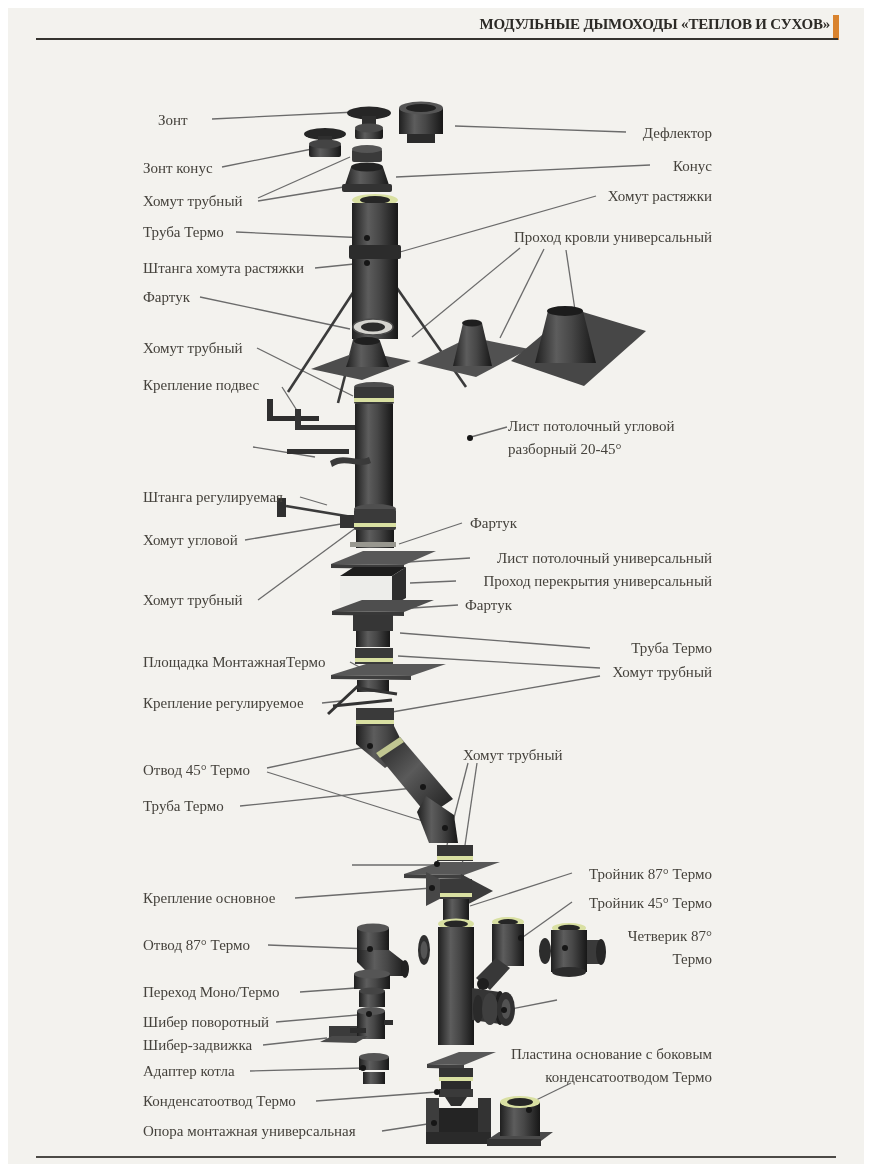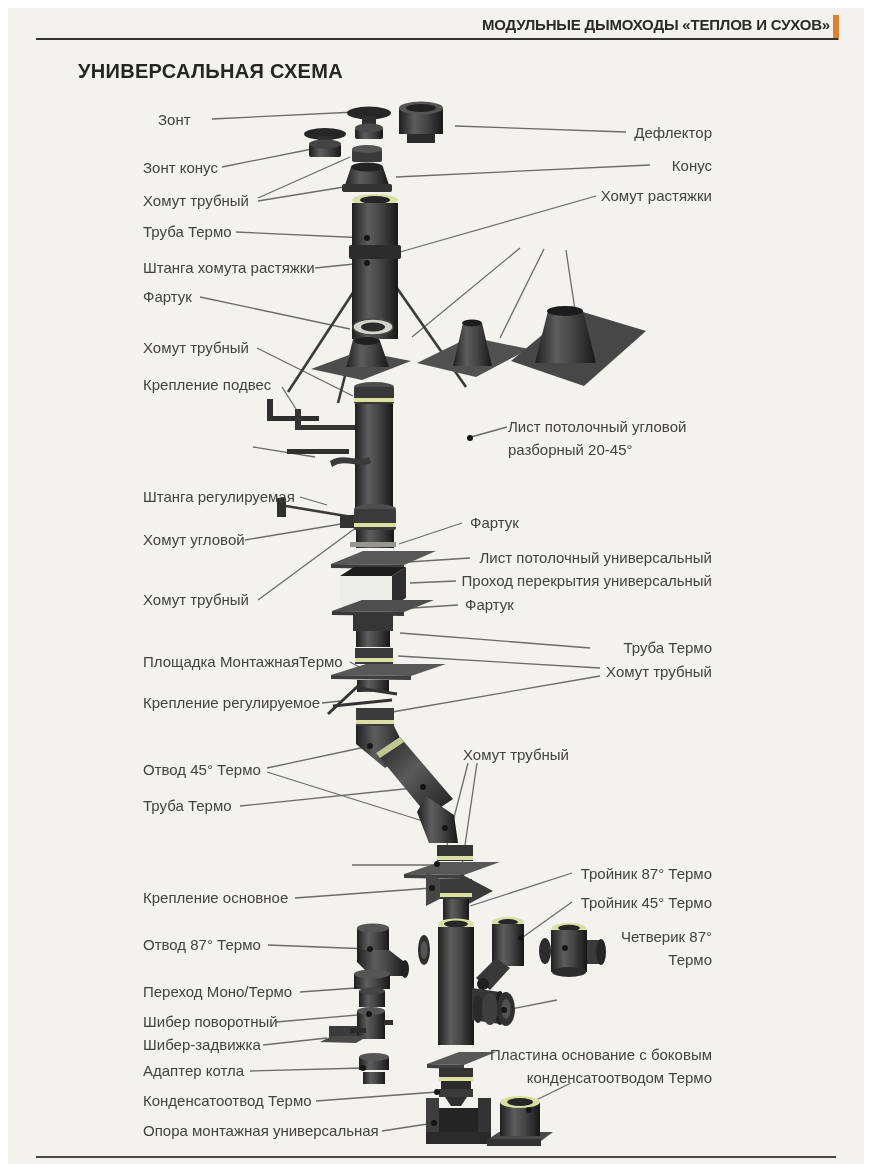--- a/index.html
+++ b/index.html
@@ -1,17 +1,17 @@
 <!DOCTYPE html>
 <html><head>
 <meta charset="utf-8">
 <style>
   html,body{margin:0;padding:0;background:#ffffff;}
   .stage{position:relative;width:872px;height:1164px;background:#ffffff;overflow:hidden;
-         font-family:Liberation Sans, sans-serif;}
+         font-family:Liberation Serif, serif;}
   .paper{position:absolute;left:8px;top:8px;width:856px;height:1156px;background:#f3f2ee;}
   .hdr{position:absolute;top:16px;right:42px;font-size:15px;font-weight:700;color:#2c2a26;
        letter-spacing:-0.2px;}
   .hdr-bar{position:absolute;top:15px;left:833px;width:6px;height:25px;background:#d9832e;}
   .hdr-rule{position:absolute;top:38px;left:36px;width:802px;height:2px;background:#35332f;}
   .title{position:absolute;top:60px;left:78px;font-size:20px;font-weight:700;color:#262522;
          letter-spacing:.3px;}
   .foot-rule{position:absolute;top:1156px;left:36px;width:800px;height:2px;background:#4c4a46;}
   .lbl{position:absolute;font-size:15px;line-height:20px;color:#45423c;white-space:pre-line;}
   .lbl.r{text-align:right;}
@@ -22,21 +22,20 @@
   .brk{stroke:#333;stroke-width:3;fill:none;}
 </style>
 </head>
 <body>
 
 <div class="stage">
   <div class="paper"></div>
   <div class="hdr">МОДУЛЬНЫЕ ДЫМОХОДЫ «ТЕПЛОВ И СУХОВ»</div>
   <div class="hdr-bar"></div>
   <div class="hdr-rule"></div>
-  <div class="title">УНИВЕРСАЛЬНАЯ СХЕМА</div>
 
   <svg width="872" height="1164" viewBox="0 0 872 1164">
     <defs>
       <linearGradient id="gm" x1="0" y1="0" x2="1" y2="0">
         <stop offset="0" stop-color="#1f1f1f"></stop>
           <stop offset="0.35" stop-color="#5d5d5d"></stop>
         <stop offset="0.6" stop-color="#474747"></stop>
           <stop offset="1" stop-color="#171717"></stop>
       </linearGradient>
       <linearGradient id="gd" x1="0" y1="0" x2="1" y2="1">
@@ -420,20 +419,21 @@
   <div class="lbl" style="top:982px;left:143px">Переход Моно/Термо</div>
   <div class="lbl" style="top:1012px;left:143px">Шибер поворотный</div>
   <div class="lbl" style="top:1035px;left:143px">Шибер-задвижка</div>
   <div class="lbl" style="top:1061px;left:143px">Адаптер котла</div>
   <div class="lbl" style="top:1091px;left:143px">Конденсатоотвод Термо</div>
   <div class="lbl" style="top:1121px;left:143px">Опора монтажная универсальная</div>
 
   <div class="lbl r" style="top:123px;right:160px">Дефлектор</div>
   <div class="lbl r" style="top:156px;right:160px">Конус</div>
   <div class="lbl r" style="top:186px;right:160px">Хомут растяжки</div>
+  <div class="lbl r" style="top:227px;right:160px">Проход кровли универсальный</div>
   <div class="lbl lh23" style="top:415px;left:508px">Лист потолочный угловой
 разборный 20-45°</div>
   <div class="lbl" style="top:513px;left:470px">Фартук</div>
   <div class="lbl r" style="top:571px;right:160px">Проход перекрытия универсальный</div>
   <div class="lbl r" style="top:548px;right:160px">Лист потолочный универсальный</div>
   <div class="lbl" style="top:595px;left:465px">Фартук</div>
   <div class="lbl r" style="top:638px;right:160px">Труба Термо</div>
   <div class="lbl r" style="top:662px;right:160px">Хомут трубный</div>
   <div class="lbl" style="top:745px;left:463px">Хомут трубный</div>
   <div class="lbl r" style="top:864px;right:160px">Тройник 87° Термо</div>

